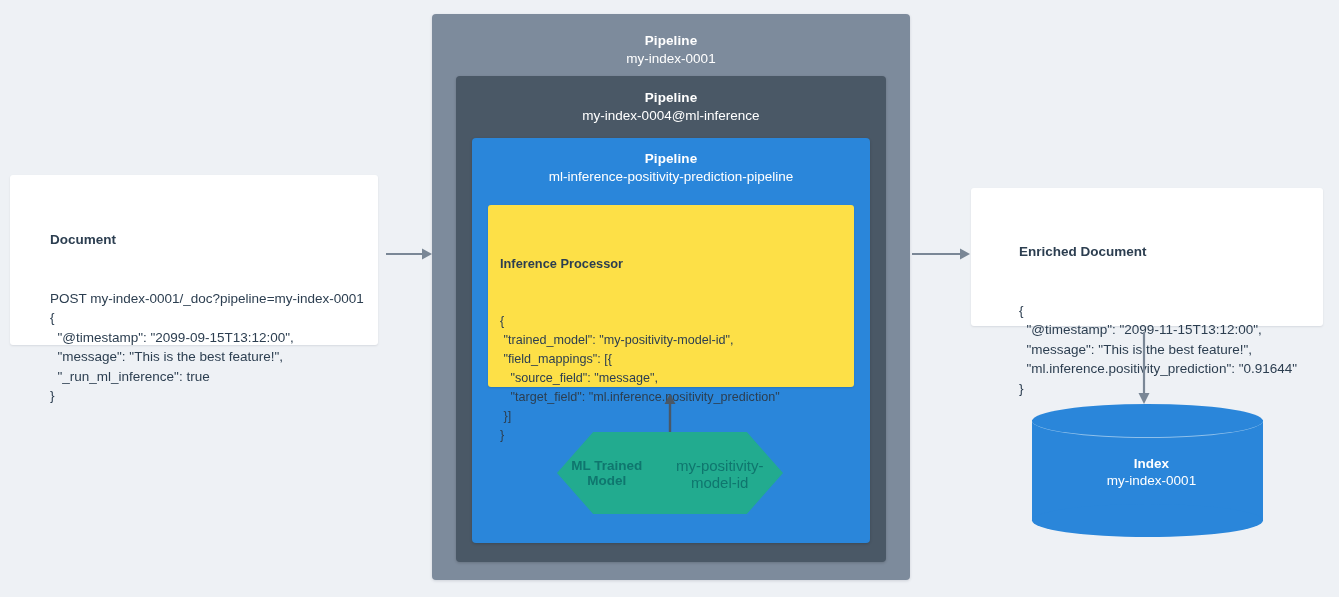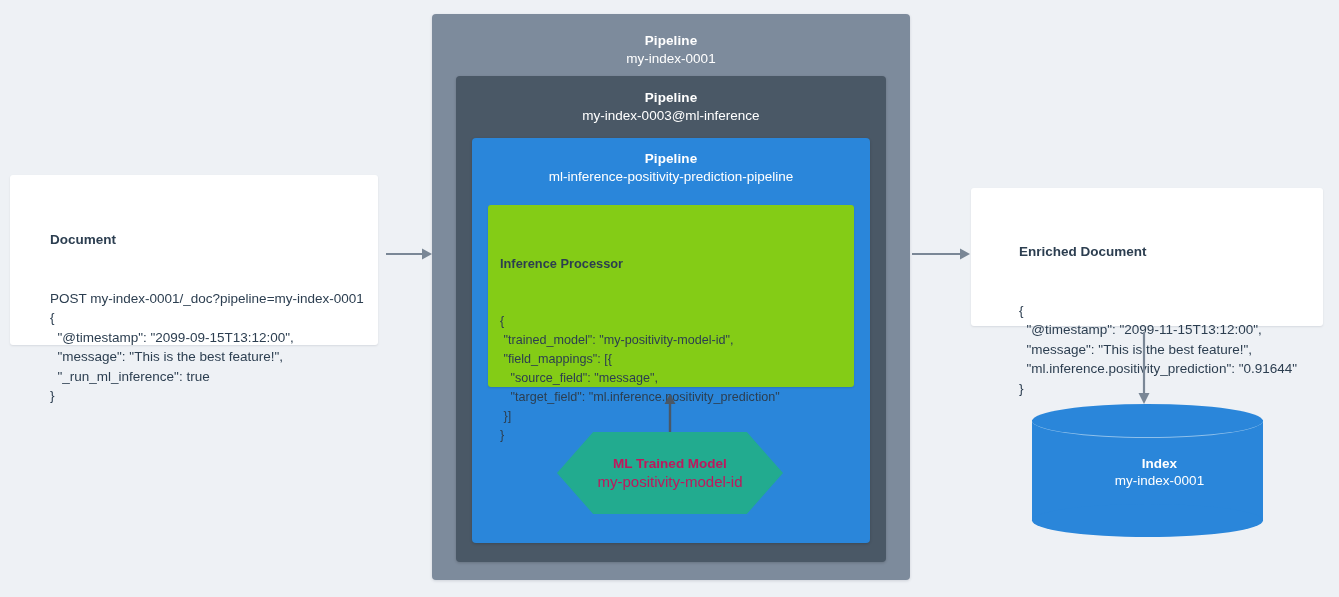--- a/index.html
+++ b/index.html
@@ -73,21 +73,21 @@
     left: 472px; top: 138px; width: 398px; height: 405px;
     background: #2a86da;
     box-shadow: 0 1px 3px rgba(0,0,0,0.18);
     padding-top: 13px;
   }
 
   
   #inference-processor {
     position: absolute;
     left: 488px; top: 205px; width: 366px; height: 182px;
-    background: #84cc16;
+    background: #fde047;
     border-radius: 3px;
     color: #2c3e50;
     font-size: 12.6px;
     line-height: 19px;
     padding: 11px 12px;
     white-space: pre;
     box-shadow: 0 1px 2px rgba(0,0,0,0.12);
   }
   #inference-processor .proc-title {
     display: block;
@@ -102,23 +102,23 @@
     position: absolute;
     left: 557px; top: 432px; width: 226px; height: 82px;
   }
   #ml-model .hex-shape {
     position: absolute; inset: 0;
     background: #22ab8f;
     clip-path: polygon(16% 0%, 84% 0%, 100% 50%, 84% 100%, 16% 100%, 0% 50%);
   }
   #ml-model .hex-text {
     position: absolute; inset: 0;
-    display: flex; flex-direction: column;
+    display: flex; flex-direction: row;
     align-items: center; justify-content: center;
-    color: #be185d; text-align: center;
+    color: #0f766e; text-align: center;
   }
   #ml-model .hex-title { font-weight: bold; font-size: 13.5px; }
   #ml-model .hex-sub   { font-size: 15px; margin-top: 2px; }
 
   
   #index-cylinder {
     position: absolute;
     left: 1032px; top: 404px; width: 231px; height: 133px;
   }
   #index-cylinder .cyl-body {
@@ -130,21 +130,21 @@
     background: #2a86da;
     border-radius: 50%;
     border-bottom: 1.5px solid #8fc0ea;
   }
   #index-cylinder .cyl-bottom {
     position: absolute; left: 0; top: 100px; width: 231px; height: 33px;
     background: #2a86da;
     border-radius: 50%;
   }
   #index-cylinder .cyl-text {
-    position: absolute; left: 12px; top: 52px; width: 231px;
+    position: absolute; left: 4px; top: 52px; width: 231px;
     text-align: center; color: #ffffff;
   }
   #index-cylinder .cyl-title { display: block; font-weight: bold; font-size: 13.5px; }
   #index-cylinder .cyl-sub   { display: block; font-size: 13.5px; margin-top: 2px; }
 
   
   .arrow { position: absolute; }
   #arrow-doc-to-pipeline   { left: 386px;  top: 245px; width: 46px;  height: 18px; }
   #arrow-pipeline-to-enriched { left: 912px; top: 245px; width: 58px; height: 18px; }
   #arrow-enriched-to-index { left: 1135px; top: 332px; width: 18px;  height: 72px; }
@@ -171,21 +171,21 @@
     </svg>
   </div>
 
   <div class="pipe-box" id="pipeline-outer">
     <span class="pipe-title">Pipeline</span>
     <span class="pipe-sub">my-index-0001</span>
   </div>
 
   <div class="pipe-box" id="pipeline-middle">
     <span class="pipe-title">Pipeline</span>
-    <span class="pipe-sub">my-index-0003@ml-inference</span>
+    <span class="pipe-sub">my-index-0004@ml-inference</span>
   </div>
 
   <div class="pipe-box" id="pipeline-inner">
     <span class="pipe-title">Pipeline</span>
     <span class="pipe-sub">ml-inference-positivity-prediction-pipeline</span>
   </div>
 
   <div id="inference-processor">
     <span class="proc-title">Inference Processor</span>
     <span class="proc-line">{

